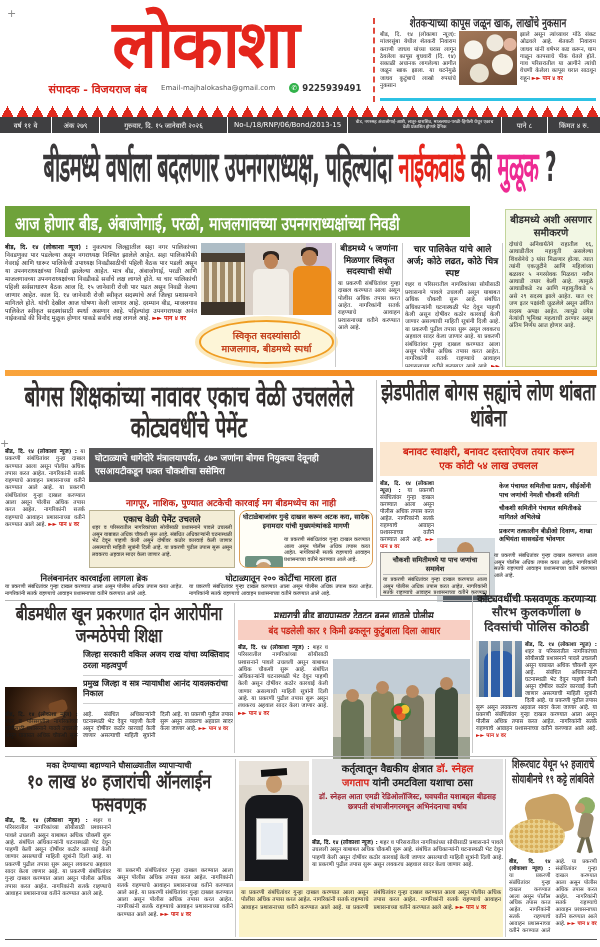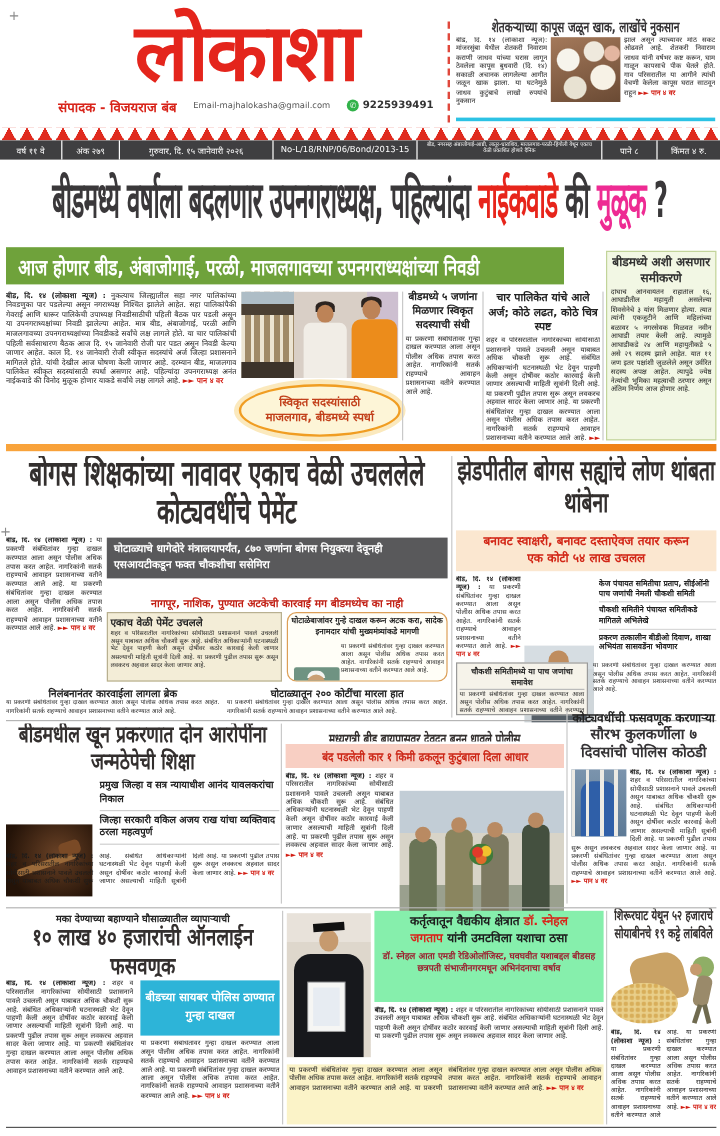--- a/index.html
+++ b/index.html
@@ -64,21 +64,21 @@
 .ph-men{flex:1;background:linear-gradient(90deg,#d9cfc6 0 70%,#cdbfd0 70%)}
 .head{position:absolute;border-radius:50%;background:#bd8357}
 .hair{position:absolute;border-radius:50% 50% 0 0;background:#2c2420}
 .shirt{position:absolute;background:#f1ede6;border-radius:6px 6px 0 0}
 .shawl{position:absolute;background:#ec8c1b;border-radius:8px 8px 0 0}
 
 .graybox{background:#59595b;color:#fff;font-weight:bold;font-size:8.8px;text-align:left;display:flex;align-items:center;justify-content:center;line-height:1.45;padding:2px 6px}
 .blackline{font-size:9.3px;font-weight:bold;text-align:center;color:#222;white-space:nowrap;overflow:hidden}
 .redline{font-size:8.8px;font-weight:bold;text-align:center;color:#c22015;white-space:nowrap;overflow:hidden}
 .beige{background:#f3edd7;border:1px solid #b8b090;padding:2px;overflow:hidden}
-.beige h4{font-size:8.5px;text-align:left;color:#222}
+.beige h4{font-size:8.5px;text-align:center;color:#222}
 .rbox{border:1px solid #dc9f57;border-radius:8px;background:#fffef7;padding:2px;overflow:hidden}
 .rbox h4{font-size:6.6px;text-align:center;line-height:1.35;color:#222}
 .ph-inamdar{width:38px;height:30px;background:#6f9382;border-radius:2px}
 .ph-inamdar .head{left:11px;top:6px;width:15px;height:15px;background:#caa075}
 .ph-inamdar .cap{position:absolute;left:11px;top:3px;width:15px;height:6px;background:#f4f4f0;border-radius:6px 6px 0 0}
 .subart h4{font-size:8.3px;text-align:center;color:#222}
 
 .zp-red{background:#fbe7d0;color:#d22616;font-weight:bold;font-size:10px;text-align:center;display:flex;align-items:center;justify-content:center;line-height:1.4;padding:0 20px}
 .zbullet{font-size:6.4px;font-weight:bold;line-height:1.35;color:#222;padding:2px 0;border-top:1px solid #d8d8d8}
 .zbullet:first-child{border-top:none}
@@ -110,21 +110,21 @@
 .ph-jail .man{position:absolute;left:8px;top:10px;width:30px;height:46px;background:#2f5fa8;border-radius:10px 10px 0 0}
 .ph-jail:after{content:"";position:absolute;inset:0;background:repeating-linear-gradient(90deg,#eceae4 0 3px,transparent 3px 12px)}
 .kicker{font-size:10px;font-weight:bold;text-align:center;color:#222}
 
 .cyanbox{background:#2db4d8;color:#fff;font-weight:bold;font-size:9.5px;text-align:center;display:flex;align-items:center;justify-content:center;line-height:1.55;padding:2px}
 .ph-grad{width:70px;height:120px;background:linear-gradient(180deg,#e8e2da 0 20%,#ded7cc 20%)}
 .ph-grad .gown{position:absolute;left:6px;top:34px;width:58px;height:86px;background:#17181c;border-radius:14px 14px 0 0}
 .ph-grad .headp{left:27px;top:14px;width:16px;height:18px;background:#c69a6e}
 .ph-grad .cap{position:absolute;left:22px;top:8px;width:26px;height:7px;background:#111;transform:rotate(-4deg)}
 .ph-grad .frame{position:absolute;left:18px;top:58px;width:30px;height:40px;background:#e7ecf2;border:4px solid #f6f6f4;box-shadow:0 0 0 1px #999}
-.snehal-pink{background:#86efac;padding:3px 2px;overflow:hidden}
+.snehal-pink{background:#e5e5e5;padding:3px 2px;overflow:hidden}
 .snehal-h{font-size:10px;font-weight:bold;text-align:center;line-height:1.35;color:#1d1d1d}
 .snehal-h .w-red2{color:#d8241a}
 .snehal-sub{font-size:7.4px;font-weight:bold;text-align:center;color:#9c1f2e;line-height:1.4;margin-top:3px}
 .yellowbox{background:#fbf3c8;padding:2px}
 .ph-soy{width:66px;height:62px;background:#fff}
 .ph-soy .sack{position:absolute;left:18px;top:2px;width:44px;height:40px;background:#c9a265;border-radius:10px 16px 6px 14px;transform:rotate(-14deg)}
 .ph-soy .beans{position:absolute;left:0;top:26px;width:56px;height:34px;border-radius:50%;background-color:#e9cf8a;background-image:radial-gradient(circle,#d8ae5a 0 1.6px,transparent 2.2px);background-size:5px 5px}
 .ph-thief{width:42px;height:62px;background:#fff}
 .ph-thief .sackt{position:absolute;left:16px;top:4px;width:24px;height:22px;border-radius:50%;background:#8fae66}
 .ph-thief .bodyt{position:absolute;left:10px;top:20px;width:13px;height:26px;background:#9a8a6a;border-radius:5px;transform:rotate(12deg)}
@@ -290,22 +290,22 @@
 
   <div class="abs" style="left:5px;top:603px;width:228px;height:150px">
     <div class="hl" style="height:40px">
       <span class="tall" style="font-size:14.5px;line-height:1.15;transform:scale(1,1.3);font-weight:bold;color:#332f2e">बीडमधील खून प्रकरणात दोन आरोपींना जन्मठेपेची शिक्षा</span>
     </div>
     <div class="abs photo ph-gavel" style="left:0;top:44px">
       <span class="handle"></span>
         <span class="headg"></span>
     </div>
     <div class="abs" style="left:78px;top:44px;width:150px;height:60px;overflow:hidden">
+      <div class="msub">जिल्हा सरकारी वकिल अजय राख यांचा व्यक्तिवाद ठरला महत्वपुर्ण</div>
       <div class="msub">प्रमुख जिल्हा व सत्र न्यायाधीश आनंद यावलकरांचा निकाल</div>
-      <div class="msub">जिल्हा सरकारी वकिल अजय राख यांचा व्यक्तिवाद ठरला महत्वपुर्ण</div>
     </div>
     <div class="abs micro cols3" style="left:0;top:108px;width:228px;height:42px;font-size:5.5px">
       <span class="li">बीड, दि. १४ (लोकाशा न्यूज) : </span><span>शहर व परिसरातील नागरिकांच्या सोयीसाठी प्रशासनाने पावले उचलली असून याबाबत अधिक चौकशी सुरू आहे. संबंधित अधिकाऱ्यांनी घटनास्थळी भेट देवून पाहणी केली असून दोषींवर कठोर कारवाई केली जाणार असल्याची माहिती सूत्रांनी दिली आहे. या प्रकरणी पुढील तपास सुरू असून लवकरच अहवाल सादर केला जाणार आहे. </span><span class="more">►► पान ४ वर</span>
     </div>
   </div>
 
   <div class="abs hairv" style="left:234px;top:603px;height:150px"></div>
 
   <div class="abs" style="left:238px;top:603px;width:232px;height:150px">
     <div class="hl" style="height:15px">
@@ -342,21 +342,20 @@
   <div class="abs hairh" style="left:5px;top:756px;width:592px"></div>
 
   <div class="abs" style="left:5px;top:759px;width:228px;height:178px">
     <div class="kicker" style="font-size:8px">मका देण्याच्या बहाण्याने घौसाळ्यातील व्यापाऱ्याची</div>
     <div class="hl" style="height:44px">
       <span class="tall" style="font-size:15.5px;line-height:1.2;transform:scale(1,1.25);font-weight:bold;color:#332f2e">१० लाख ४० हजारांची ऑनलाईन फसवणूक</span>
     </div>
     <div class="abs micro" style="left:0;top:58px;width:106px;height:120px;font-size:5.7px">
       <span class="li">बीड, दि. १४ (लोकाशा न्यूज) : </span><span>शहर व परिसरातील नागरिकांच्या सोयीसाठी प्रशासनाने पावले उचलली असून याबाबत अधिक चौकशी सुरू आहे. संबंधित अधिकाऱ्यांनी घटनास्थळी भेट देवून पाहणी केली असून दोषींवर कठोर कारवाई केली जाणार असल्याची माहिती सूत्रांनी दिली आहे. या प्रकरणी पुढील तपास सुरू असून लवकरच अहवाल सादर केला जाणार आहे. </span><span>या प्रकरणी संबंधितांवर गुन्हा दाखल करण्यात आला असून पोलीस अधिक तपास करत आहेत. नागरिकांनी सतर्क राहण्याचे आवाहन प्रशासनाच्या वतीने करण्यात आले आहे. </span>
     </div>
-    <div class="abs cyanbox" style="left:112px;top:58px;width:116px;height:46px">बीडच्या सायबर पोलिस ठाण्यात गुन्हा दाखल</div>
     <div class="abs micro" style="left:112px;top:108px;width:116px;height:70px;font-size:5.7px">
       <span>या प्रकरणी संबंधितांवर गुन्हा दाखल करण्यात आला असून पोलीस अधिक तपास करत आहेत. नागरिकांनी सतर्क राहण्याचे आवाहन प्रशासनाच्या वतीने करण्यात आले आहे. </span><span>या प्रकरणी संबंधितांवर गुन्हा दाखल करण्यात आला असून पोलीस अधिक तपास करत आहेत. नागरिकांनी सतर्क राहण्याचे आवाहन प्रशासनाच्या वतीने करण्यात आले आहे. </span><span class="more">►► पान ४ वर</span>
     </div>
   </div>
 
   <div class="abs hairv" style="left:235px;top:759px;height:178px"></div>
 
   <div class="abs" style="left:239px;top:759px;width:264px;height:178px">
     <div class="abs photo ph-grad" style="left:0;top:2px">
       <span class="gown"></span>

